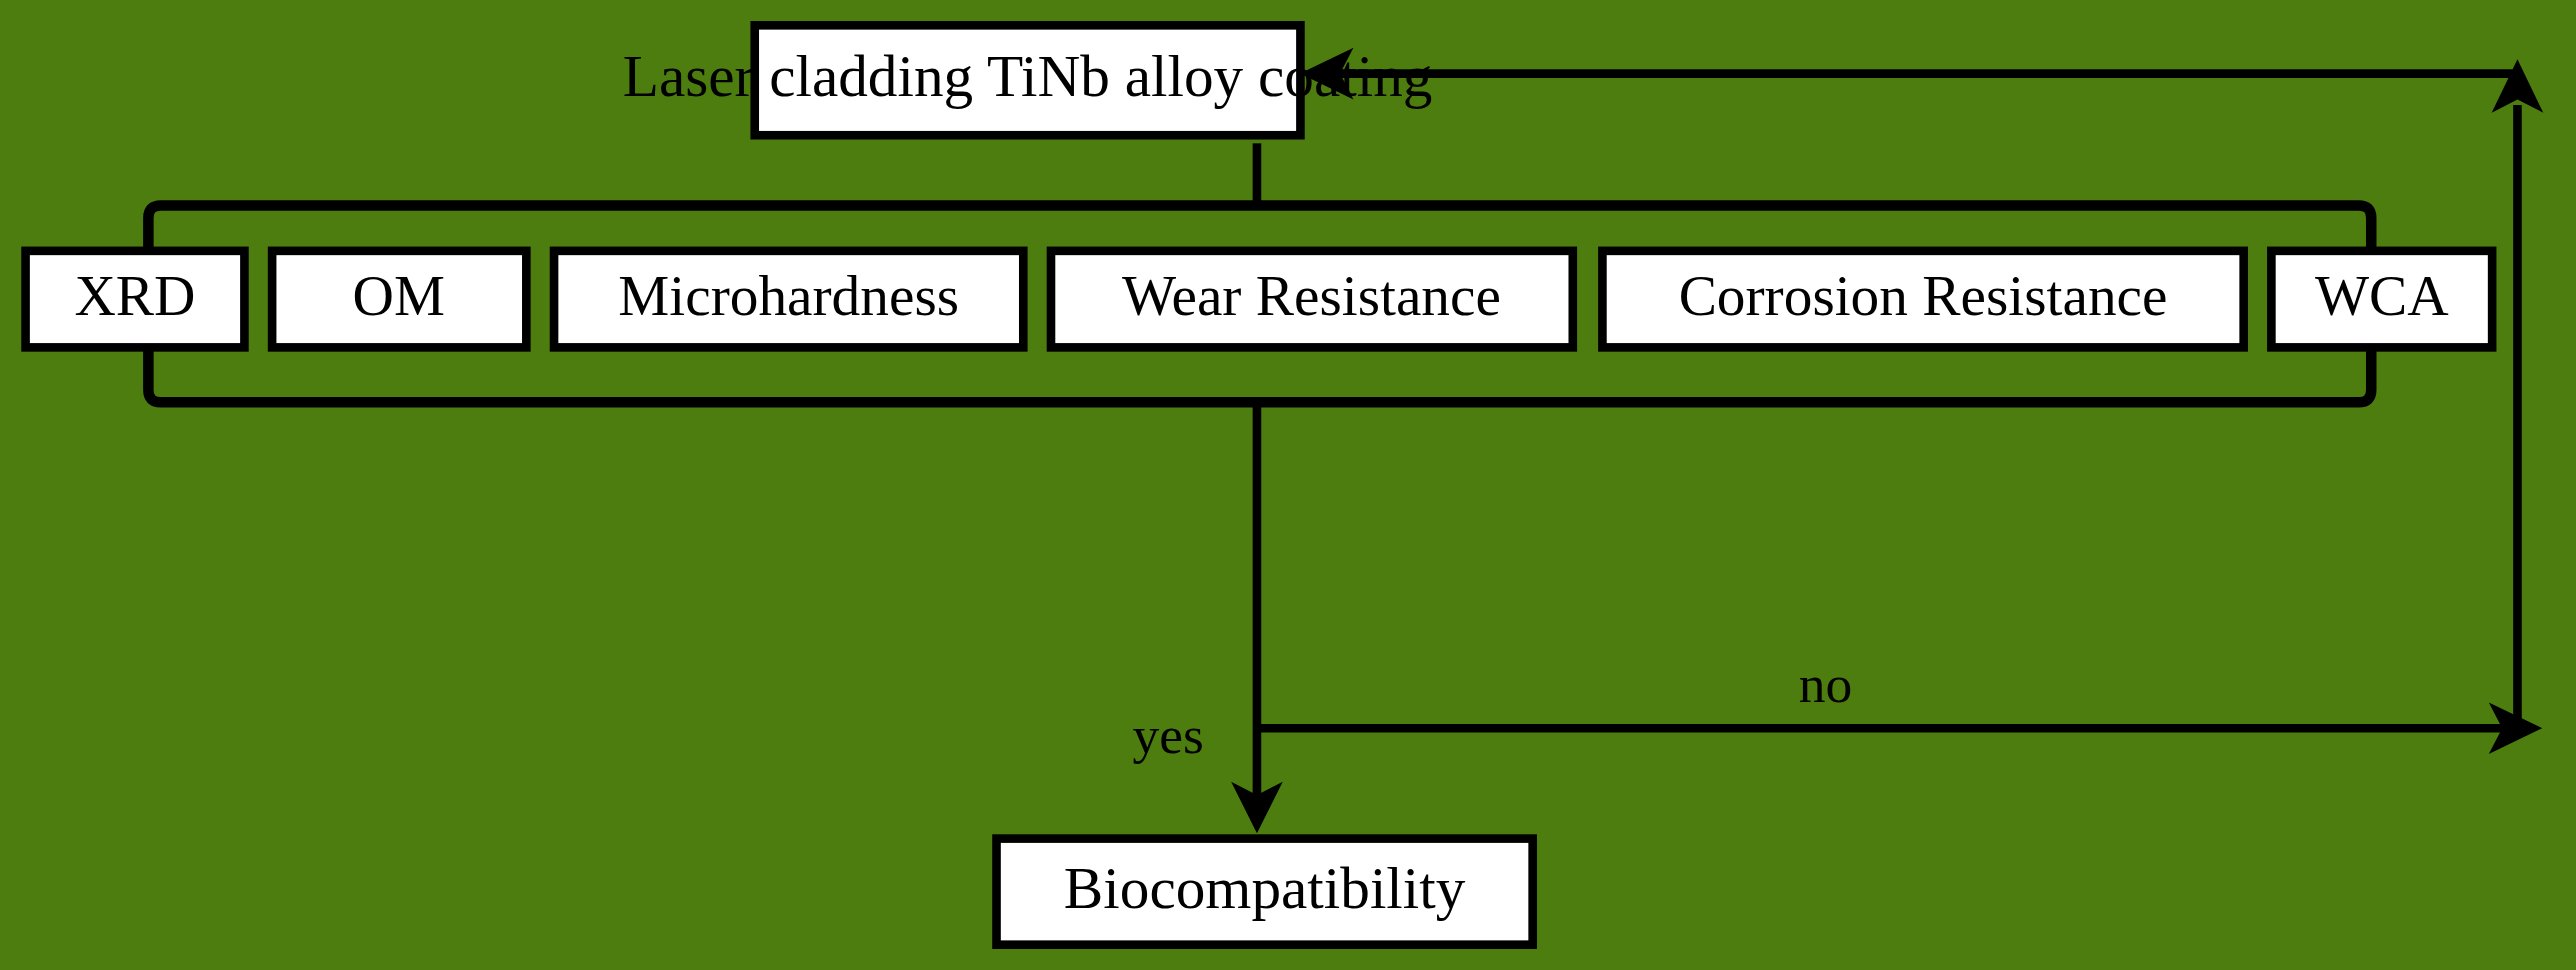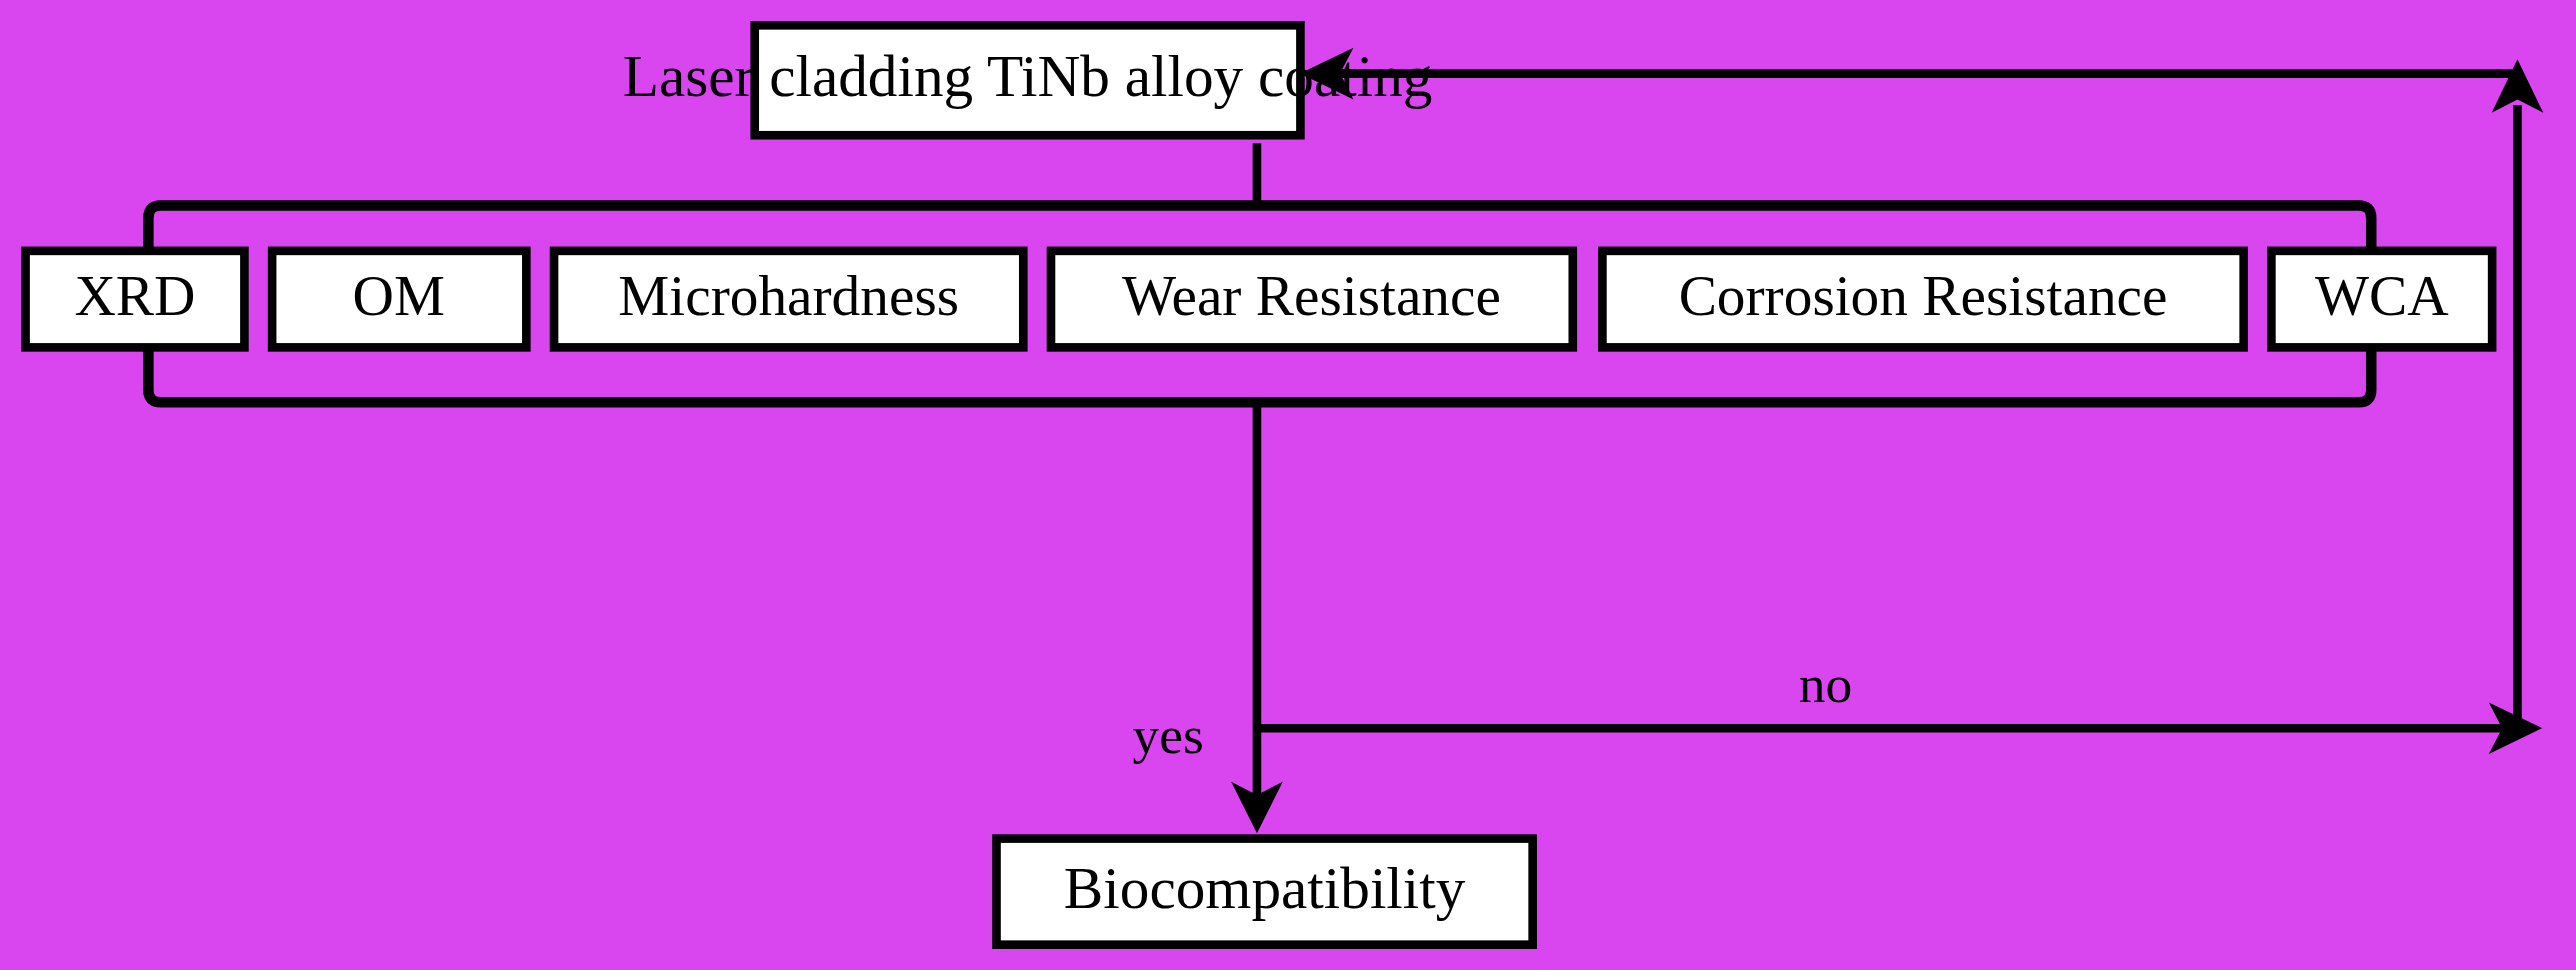--- a/index.html
+++ b/index.html
@@ -7,21 +7,21 @@
     padding: 0;
     background: #ffffff;
   }
   body {
     font-family: "Liberation Serif", "DejaVu Serif", serif;
   }
   #diagram-root {
     position: relative;
     width: 2576px;
     height: 970px;
-    background: #d946ef;
+    background: #4d7c0f;
     overflow: hidden;
   }
   svg.flow-canvas {
     position: absolute;
     top: 0;
     left: 0;
     width: 2576px;
     height: 970px;
   }
   .node-box {

